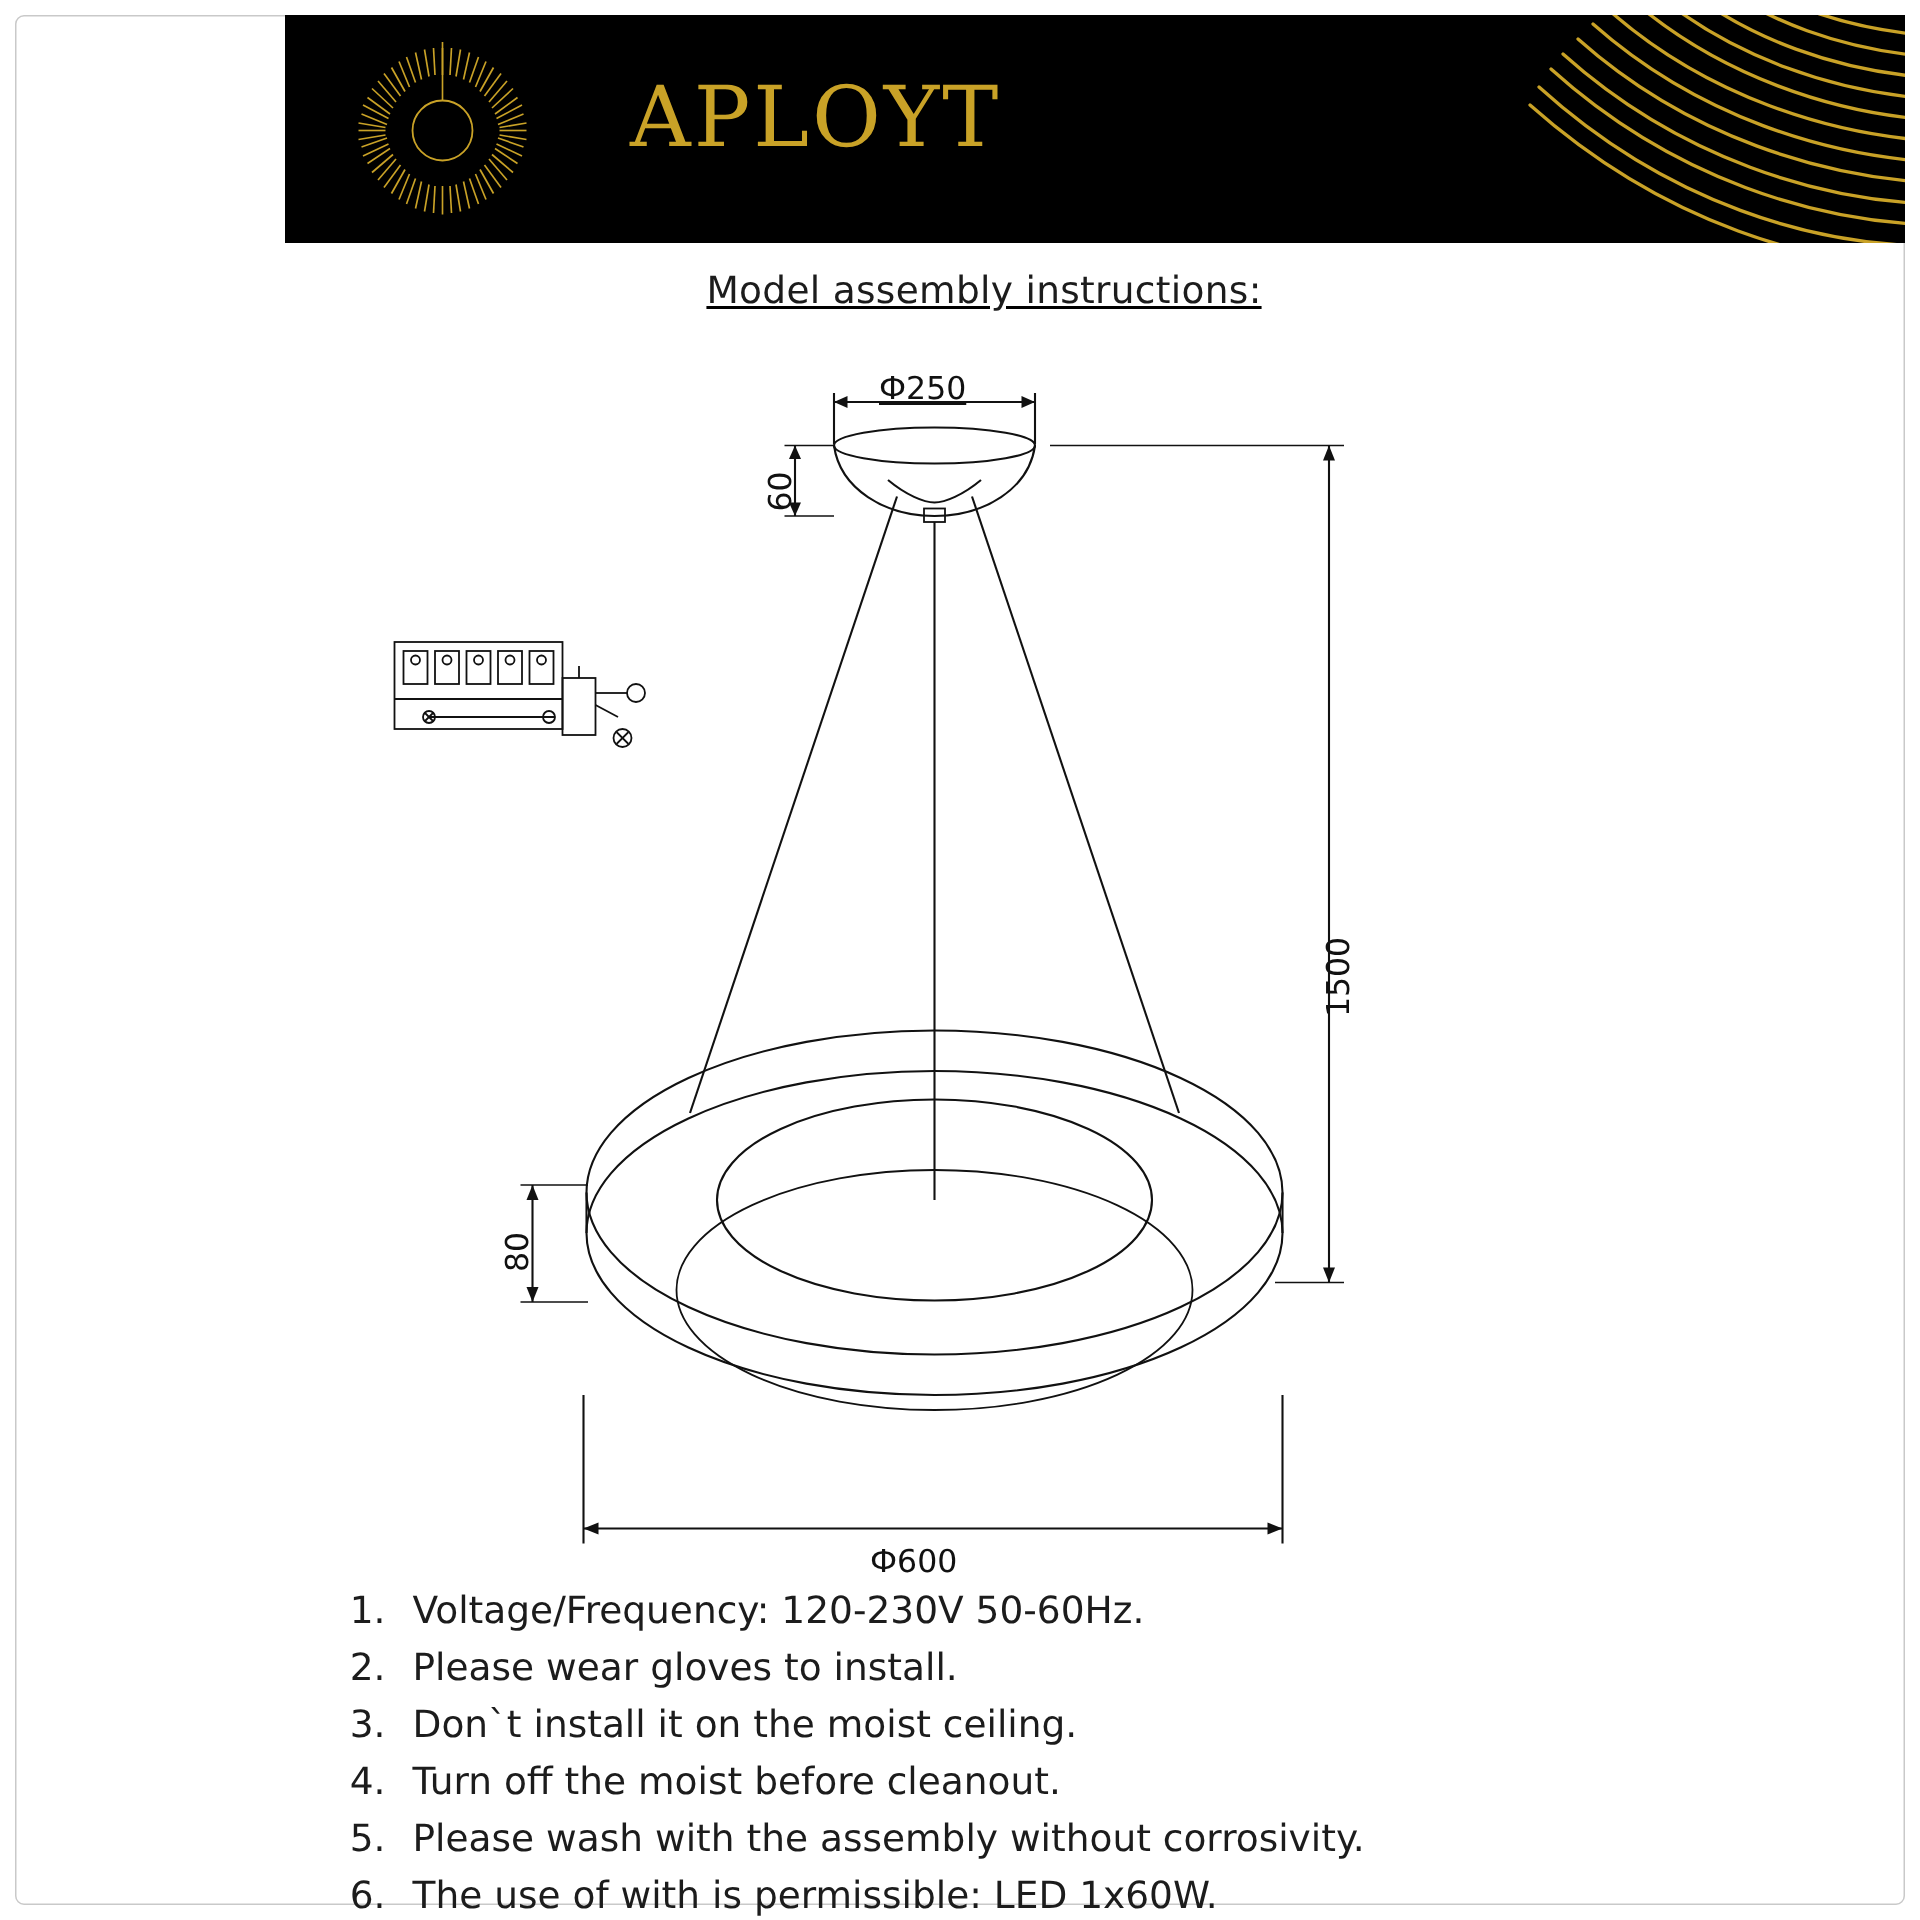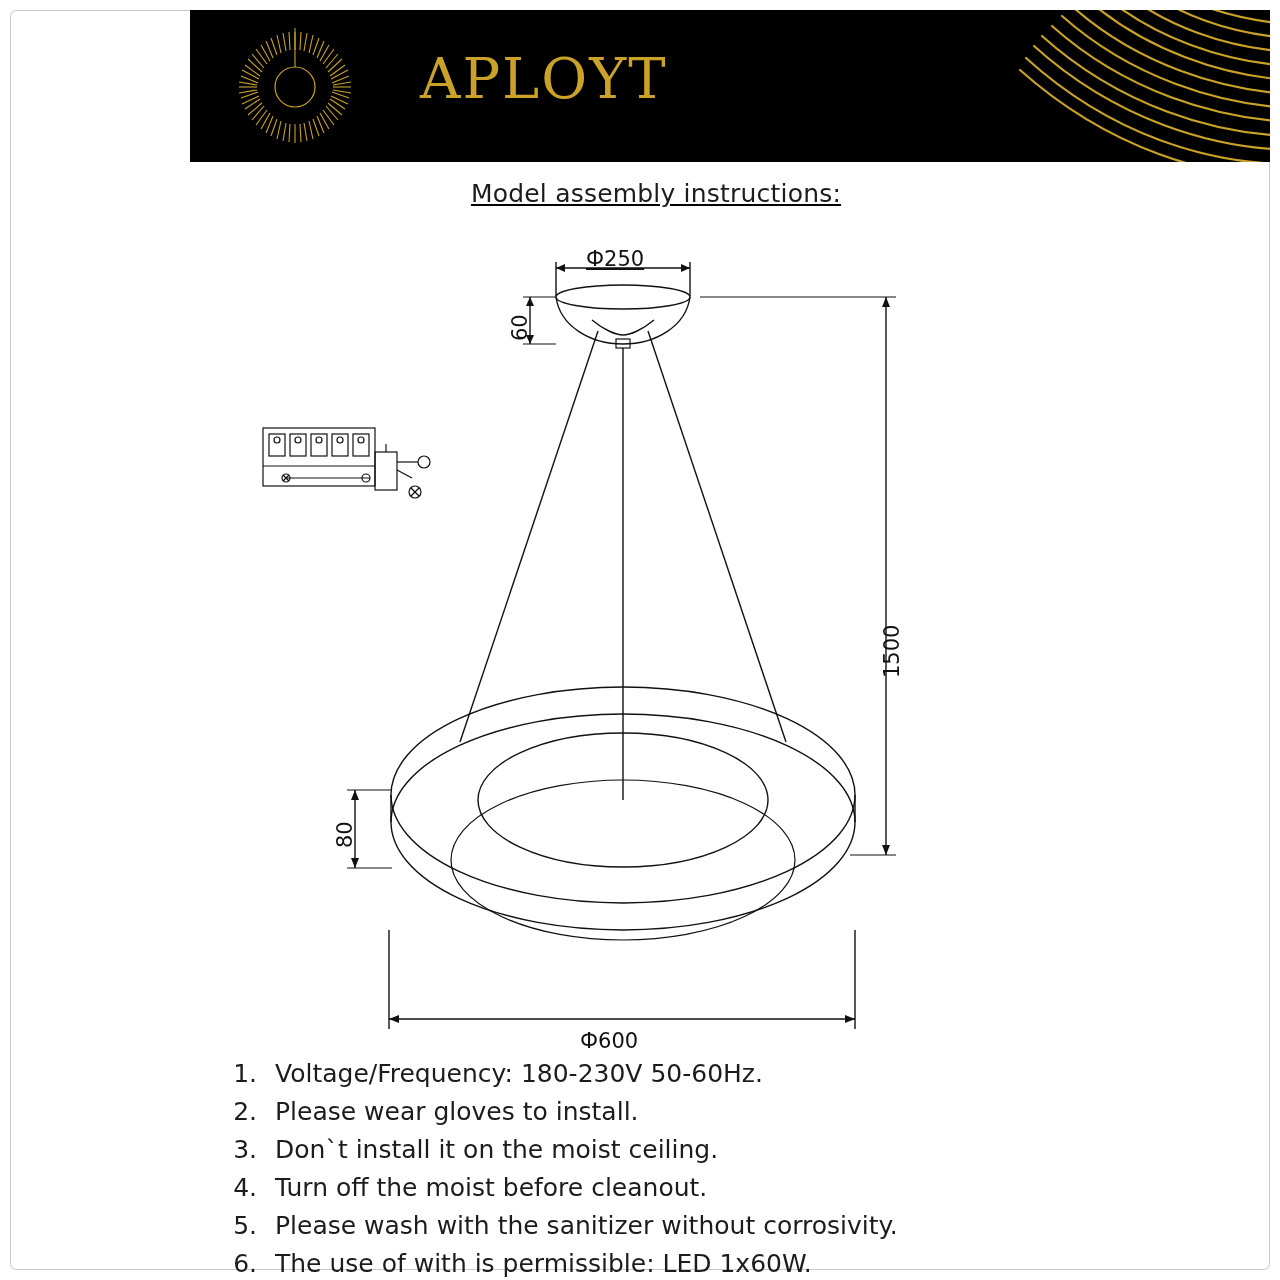--- a/index.html
+++ b/index.html
@@ -306,37 +306,37 @@
 
   <div class="dim-label" style="left:586px; top:247px;text-decoration:underline;">Ф250</div>
   <div class="dim-label vert" style="left:508px; top:341px;">60</div>
   <div class="dim-label vert" style="left:880px; top:678px;">1500</div>
   <div class="dim-label vert" style="left:333px; top:848px;">80</div>
   <div class="dim-label" style="left:580px; top:996px;margin-top:33px;">Ф600</div>
 
   <div class="notes">
     <div class="note">
       <span class="note-num">1.</span>
-      <span class="note-text">Voltage/Frequency: 180-230V 50-60Hz.</span>
+      <span class="note-text">Voltage/Frequency: 120-230V 50-60Hz.</span>
     </div>
     <div class="note">
       <span class="note-num">2.</span>
       <span class="note-text">Please wear gloves to install.</span>
     </div>
     <div class="note">
       <span class="note-num">3.</span>
       <span class="note-text">Don`t install it on the moist ceiling.</span>
     </div>
     <div class="note">
       <span class="note-num">4.</span>
       <span class="note-text">Turn off the moist before cleanout.</span>
     </div>
     <div class="note">
       <span class="note-num">5.</span>
-      <span class="note-text">Please wash with the sanitizer without corrosivity.</span>
+      <span class="note-text">Please wash with the assembly without corrosivity.</span>
     </div>
     <div class="note">
       <span class="note-num">6.</span>
       <span class="note-text">The use of with is permissible: LED 1x60W.</span>
     </div>
   </div>
 
 </div>
 
 </body></html>

